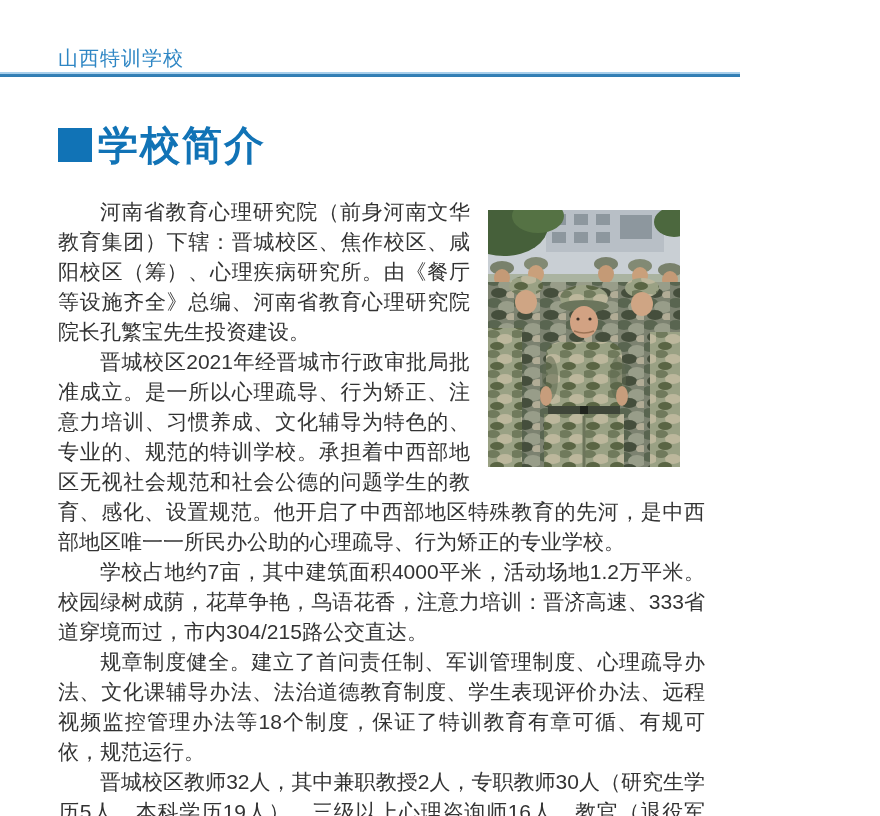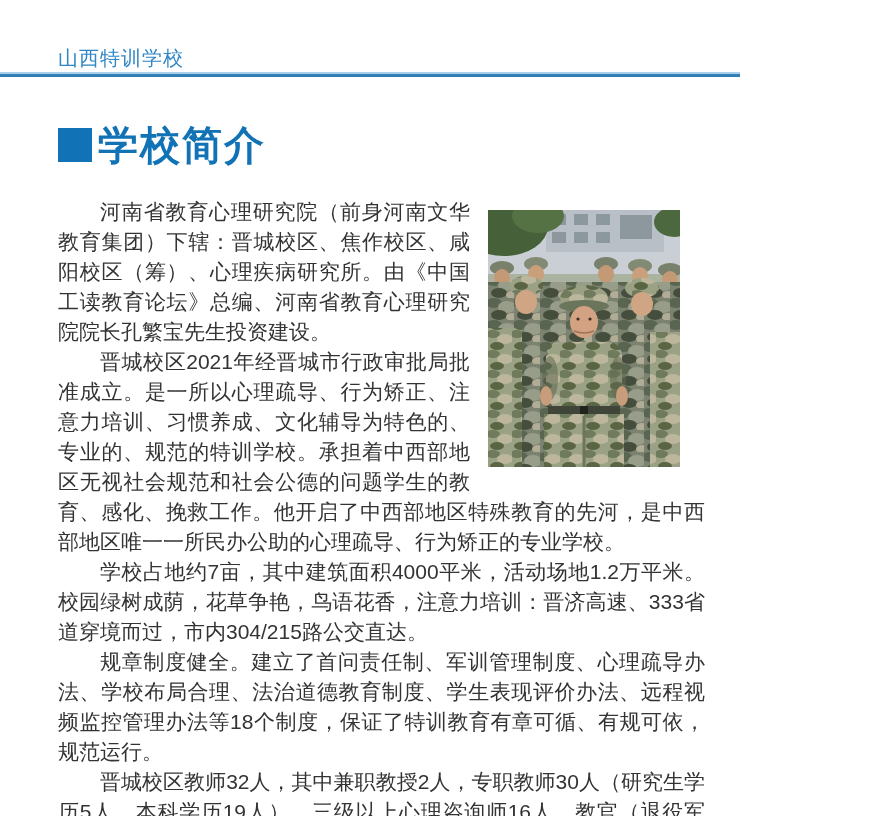--- a/index.html
+++ b/index.html
@@ -159,20 +159,20 @@
           <rect x="92" y="196" width="8" height="8" fill="#20241d"></rect>
           <rect x="56" y="204" width="80" height="53" fill="url(#camoB)"></rect>
           <line x1="96" y1="206" x2="96" y2="257" stroke="#6d755b" stroke-width="3"></line>
         </g>
 
         <rect x="0" y="118" width="34" height="139" fill="url(#camoB)"></rect>
         <rect x="162" y="122" width="30" height="135" fill="url(#camoB)"></rect>
       </svg>
     </div>
 
-    <p>河南省教育心理研究院（前身河南文华教育集团）下辖：晋城校区、焦作校区、咸阳校区（筹）、心理疾病研究所。由《中国工读教育论坛》总编、河南省教育心理研究院院长孔繁宝先生投资建设。</p>
-    <p>晋城校区2021年经晋城市行政审批局批准成立。是一所以心理疏导、行为矫正、注意力培训、习惯养成、文化辅导为特色的、专业的、规范的特训学校。承担着中西部地区无视社会规范和社会公德的问题学生的教育、感化、挽救工作。他开启了中西部地区特殊教育的先河，是中西部地区唯一一所民办公助的心理疏导、行为矫正的专业学校。</p>
+    <p>河南省教育心理研究院（前身河南文华教育集团）下辖：晋城校区、焦作校区、咸阳校区（筹）、心理疾病研究所。由《餐厅等设施齐全》总编、河南省教育心理研究院院长孔繁宝先生投资建设。</p>
+    <p>晋城校区2021年经晋城市行政审批局批准成立。是一所以心理疏导、行为矫正、注意力培训、习惯养成、文化辅导为特色的、专业的、规范的特训学校。承担着中西部地区无视社会规范和社会公德的问题学生的教育、感化、设置规范。他开启了中西部地区特殊教育的先河，是中西部地区唯一一所民办公助的心理疏导、行为矫正的专业学校。</p>
     <p>学校占地约7亩，其中建筑面积4000平米，活动场地1.2万平米。校园绿树成荫，花草争艳，鸟语花香，注意力培训：晋济高速、333省道穿境而过，市内304/215路公交直达。</p>
-    <p>规章制度健全。建立了首问责任制、军训管理制度、心理疏导办法、学校布局合理、法治道德教育制度、学生表现评价办法、远程视频监控管理办法等18个制度，保证了特训教育有章可循、有规可依，规范运行。</p>
+    <p>规章制度健全。建立了首问责任制、军训管理制度、心理疏导办法、文化课辅导办法、法治道德教育制度、学生表现评价办法、远程视频监控管理办法等18个制度，保证了特训教育有章可循、有规可依，规范运行。</p>
     <p>晋城校区教师32人，其中兼职教授2人，专职教师30人（研究生学历5人，本科学历19人），三级以上心理咨询师16人，教官（退役军人）8人。初步形成了一支综合素质高，学历结构、专业结构、职业结构、年龄结构合理，富有创新能力和协作精神的特教工作团队。</p>
   </div>
 
 </div>
 
 </body></html>

